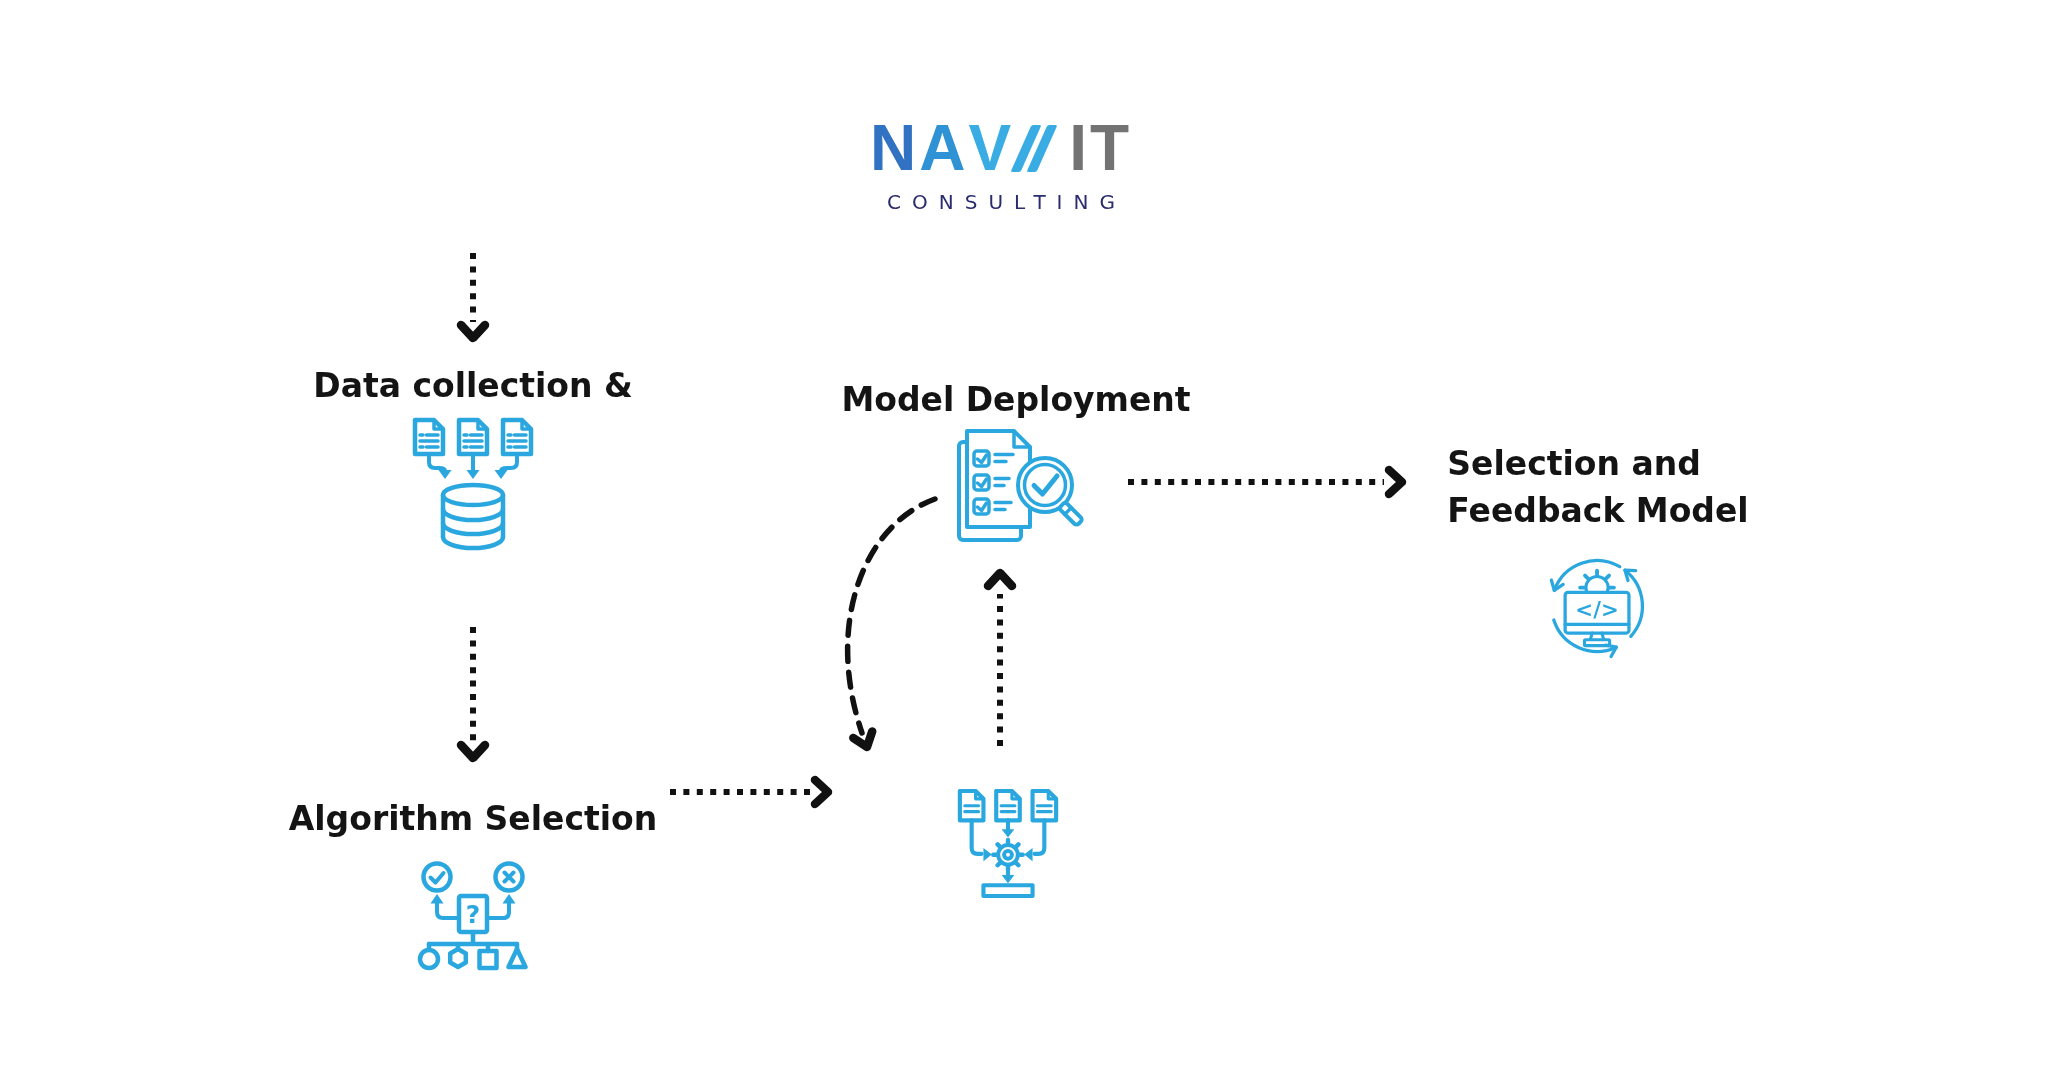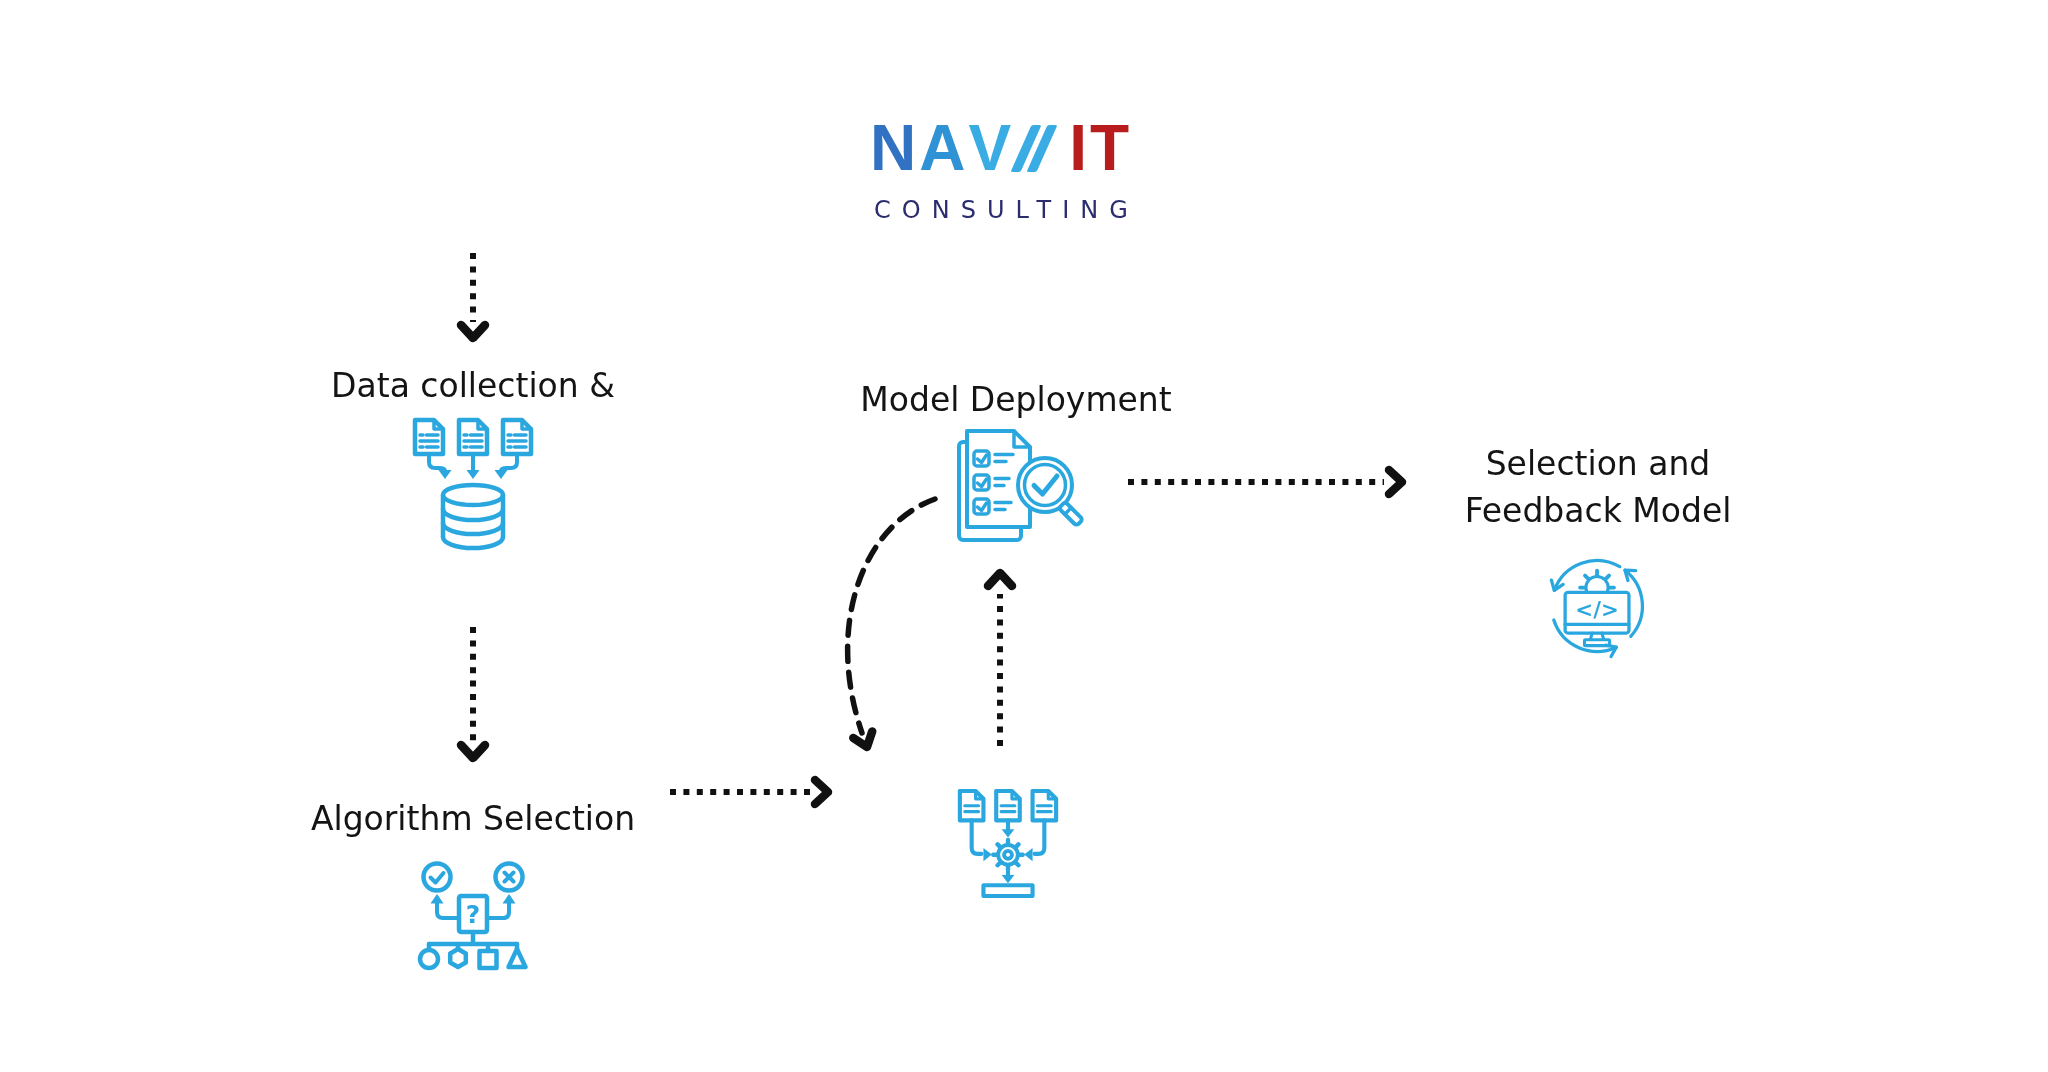--- a/index.html
+++ b/index.html
@@ -13,26 +13,26 @@
 
   
   .logo{position:absolute;left:800px;top:116px;width:402px;display:flex;flex-direction:column;align-items:center;}
   .logo-row{display:flex;align-items:center;line-height:1;font-family:"Liberation Sans",sans-serif;font-weight:700;font-size:64px;letter-spacing:3px;}
   .logo-n{color:#3173C2;}
   .logo-a{color:#2F92D4;}
   .logo-v{color:#38ACE3;}
   .logo-slash{width:10px;height:47px;background:#38ACE3;transform:skewX(-24deg);border-radius:2px;}
   .slash-1{margin-left:7px;}
   .slash-2{margin-left:6px;}
-  .logo-it{color:#b91c1c;margin-left:22px;}
-  .logo-sub{margin-top:16px;font-size:24px;letter-spacing:11px;padding-left:11px;color:#2B2C6E;font-weight:400;}
+  .logo-it{color:#737373;margin-left:22px;}
+  .logo-sub{margin-top:10px;font-size:20px;letter-spacing:11px;padding-left:11px;color:#2B2C6E;font-weight:400;}
 
   
   .node{position:absolute;width:400px;display:flex;flex-direction:column;align-items:center;}
-  .node-label{font-size:33px;line-height:47px;font-weight:400;color:var(--ink);text-align:center;}
+  .node-label{font-size:33px;line-height:47px;font-weight:700;color:var(--ink);text-align:left;}
   .node-label .line{display:block;}
   #node-data-collection{left:273px;top:362px;}
   #node-data-collection .icon{margin-top:8px;}
   #node-algorithm-selection{left:273px;top:770px;margin-top:25px;}
   #node-algorithm-selection .icon{margin-top:18px;}
   #node-model-evaluation{left:816px;top:376px;}
   #node-model-evaluation .icon{margin-top:5px;}
   #node-model-training{left:808px;top:770px;}
   #node-model-training .icon{margin-top:19px;}
   #node-deployment{left:1398px;top:440px;}

